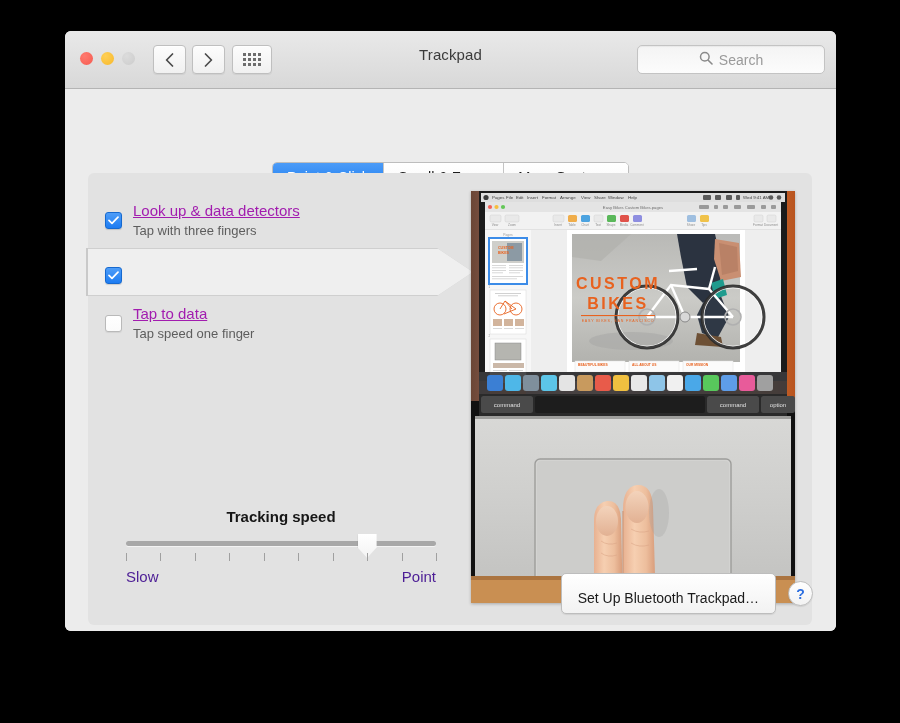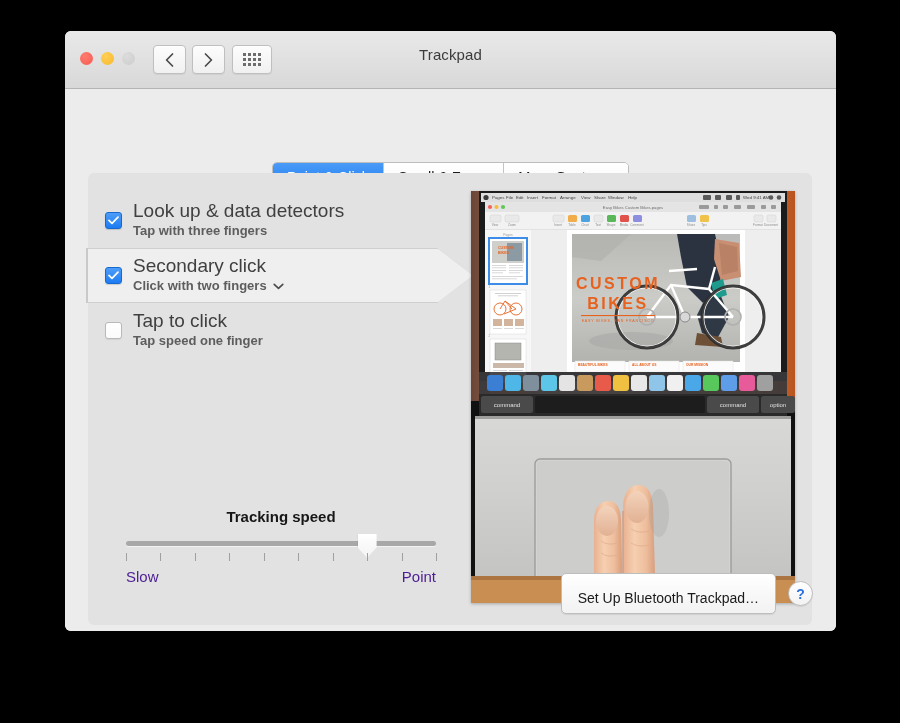--- a/index.html
+++ b/index.html
@@ -154,24 +154,24 @@
     border: 1px solid #1669cf;
     display: flex; align-items: center; justify-content: center;
     box-shadow: 0 1px 1px rgba(0,0,0,0.15);
   }
   .cbox.off {
     background: linear-gradient(to bottom, #ffffff, #fbfbfb);
     border: 1px solid #b9b9b9;
     box-shadow: 0 1px 1px rgba(0,0,0,0.07);
   }
   .opttexts { display: flex; flex-direction: column; gap: 1px; }
-  .opttitle { font-size: 19px; color: #404040; line-height: 20px; }
+  .opttitle { font-size: 15px; color: #a21caf; line-height: 20px; text-decoration: underline; }
   .optsub {
     font-size: 13px; color: #5d5d5d; line-height: 18px;
-    display: flex; align-items: flex-start; gap: 6px; font-weight: bold;
+    display: flex; align-items: flex-start; gap: 6px;
   }
 
   
   .sliderwrap { position: absolute; left: 38px; top: 335px; width: 310px; }
   .slidertitle { text-align: center; font-size: 15px; color: #161616; margin-bottom: 16px; font-weight: bold; }
   .track {
     position: relative; height: 5px; border-radius: 3px;
     background: #a8a8a8;
     box-shadow: 0 1px 0 rgba(255,255,255,0.6);
   }
@@ -265,20 +265,31 @@
             <i></i>
           <i></i>
             <i></i>
             <i></i>
             <i></i>
         </span>
       </div>
 
       <div class="wtitle">Trackpad</div>
 
+      <div class="searchfield">
+        <span class="searchinner">
+          <span>
+            <svg width="14" height="14" viewBox="0 0 14 14">
+              <circle cx="5.8" cy="5.8" r="4.3" fill="none" stroke="#8a8a8a" stroke-width="1.5"></circle>
+              <line x1="9.2" y1="9.2" x2="13" y2="13" stroke="#8a8a8a" stroke-width="1.6" stroke-linecap="round"></line>
+            </svg>
+          </span>
+          <span class="searchph">Search</span>
+        </span>
+      </div>
     </div>
 
     <div class="wbody">
 
       <div class="tabbar">
         <div class="tabs">
           <div class="tab active">Point &amp; Click</div>
           <div class="tab">Scroll &amp; Zoom</div>
           <div class="tab">More Gestures</div>
         </div>
@@ -306,39 +317,28 @@
 
           <div class="optrow selected">
             <div class="selshape-outline"></div>
             <div class="selshape"></div>
             <div class="optbody">
               <div class="cbox on">
                 <svg width="11" height="9" viewBox="0 0 11 9">
                     <path d="M1 4.4 L4 7.3 L10 1.2" fill="none" stroke="#fff" stroke-width="1.7" stroke-linecap="round" stroke-linejoin="round"></path>
                   </svg>
               </div>
-              <div class="opttexts">
-                <div class="opttitle">Secondary click</div>
-                <div class="optsub">
-                  <span>Click with two fingers</span>
-                  <span>
-                    <svg width="11" height="7" viewBox="0 0 11 7">
-                        <path d="M1.2 1.3 L5.5 5.4 L9.8 1.3" fill="none" stroke="#4a4a4a" stroke-width="1.6" stroke-linecap="round" stroke-linejoin="round"></path>
-                      </svg>
-                  </span>
-                </div>
-              </div>
             </div>
           </div>
 
           <div class="optrow">
             <div class="optbody">
               <div class="cbox off"></div>
               <div class="opttexts">
-                <div class="opttitle">Tap to click</div>
+                <div class="opttitle">Tap to data</div>
                 <div class="optsub">
                   <span>Tap speed one finger</span>
                 </div>
               </div>
             </div>
           </div>
         </div>
 
         <div class="sliderwrap">
           <div class="slidertitle">Tracking speed</div>

